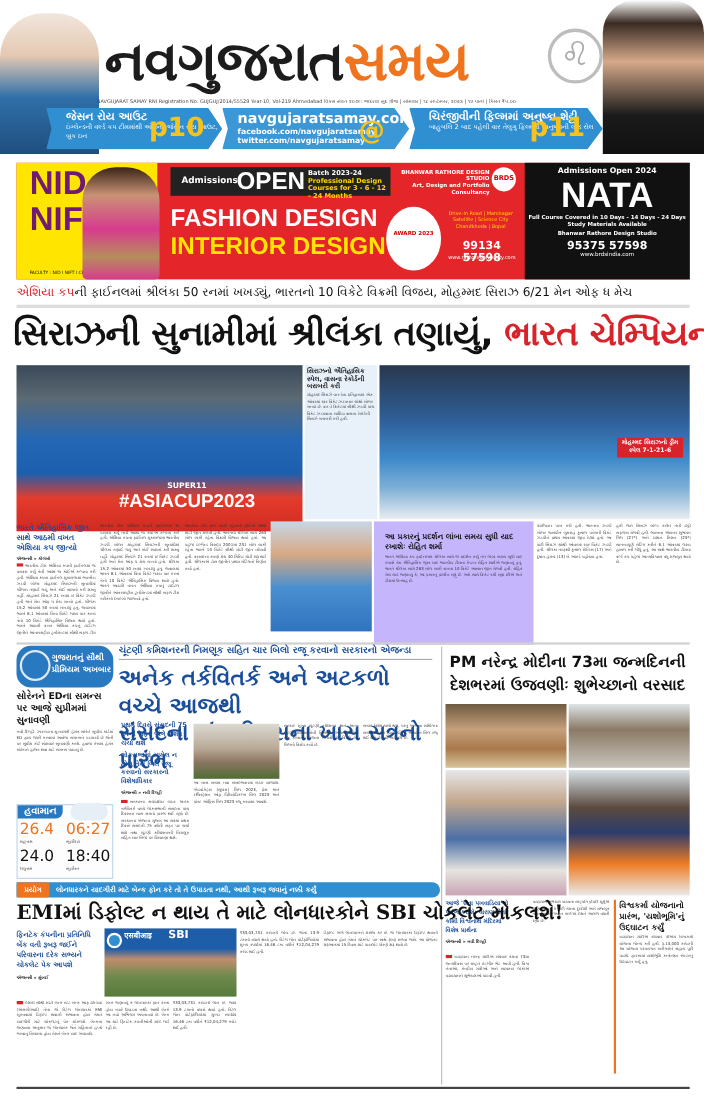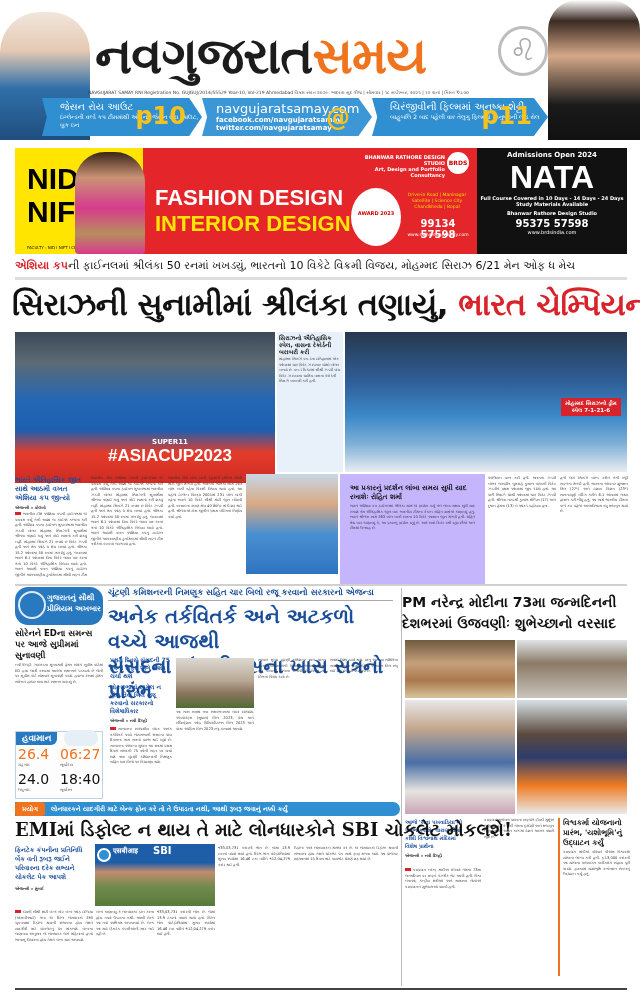--- a/index.html
+++ b/index.html
@@ -8,33 +8,33 @@
 
 #masthead{left:0;top:0;width:640px;height:140px}
 .mast-left-photo{left:0;top:12px;width:90px;height:128px;background:linear-gradient(180deg,#f1e6dc 0%,#e5c9b3 30%,#2f6fa8 60%,#1f4e7e 100%);border-radius:40px 40px 0 0}
 .mast-right-photo{left:548px;top:0;width:92px;height:140px;background:linear-gradient(180deg,#fff 0%,#3a2a22 15%,#d5a98a 40%,#1a1a1a 75%,#111 100%);border-radius:30px 30px 0 0}
 .logo{left:95px;top:28px;font-size:50px;font-weight:bold;letter-spacing:-1px;line-height:56px}
 .logo .black{color:#1c1c1c}
 .logo .orange{color:#f0731e}
 .lion{left:498px;top:26px;width:50px;height:50px;border:3px solid #bdbdbd;border-radius:50%;color:#aaa;font-size:30px;text-align:center;line-height:42px}
 .regline{left:88px;top:90px;width:460px;font-size:4.5px;color:#444;white-space:nowrap;overflow:hidden}
 .promo{top:98px;height:38px;background:#2f8fd0;color:#fff;clip-path:polygon(0 0,92% 0,100% 50%,92% 100%,0 100%,3% 50%)}
-.promo .t{font-size:10px;font-weight:normal;padding:3px 0 0 18px}
+.promo .t{font-size:10px;font-weight:bold;padding:3px 0 0 18px}
 .promo .s{font-size:6px;padding-left:18px;line-height:8px}
 .promo .pg{position:absolute;right:16px;top:4px;font-size:24px;font-weight:bold;color:#f7c21c}
 #promo1{left:42px;width:160px}
 #promo2{left:202px;width:170px;background:#3c97d6}
 #promo2 .t{font-size:13px;padding:3px 0 0 14px}
 #promo2 .s{font-size:7px;font-weight:bold;padding-left:14px}
 #promo2 .pg{right:22px;top:6px}
 #promo3{left:372px;width:176px}
 
 #ad{left:15px;top:148px;width:612px;height:106px;background:#e4262b}
 .ad-nid{left:0;top:0;width:128px;height:106px;background:#ffe500}
-.ad-nid .big{position:absolute;left:12px;top:14px;font-size:30px;font-weight:bold;line-height:33px;color:#000000;font-family:"Liberation Sans",sans-serif}
+.ad-nid .big{position:absolute;left:12px;top:2px;font-size:30px;font-weight:bold;line-height:33px;color:#701a75;font-family:"Liberation Sans",sans-serif}
 .ad-nid .fac{position:absolute;left:12px;bottom:4px;font-size:4px;color:#111}
 .ad-girl{left:60px;top:4px;width:70px;height:102px;background:linear-gradient(180deg,#3a2416 0%,#c99275 25%,#d73b8d 55%,#b78d5c 80%,#d73b8d 100%);border-radius:30px 30px 4px 4px}
 .ad-open{left:140px;top:4px;width:200px;height:26px;background:#222;color:#fff}
 .ad-open .a{position:absolute;left:10px;top:7px;font-size:8px;font-weight:bold}
 .ad-open .o{position:absolute;left:60px;top:0;font-size:22px;font-weight:bold;font-family:"Liberation Sans",sans-serif}
 .ad-open .b{position:absolute;left:125px;top:2px;font-size:6px;color:#fff;font-weight:bold;line-height:7px}
 .ad-open .b span{color:#ffd400}
 .ad-fashion{left:140px;top:38px;font-size:22px;font-weight:bold;color:#fff;font-family:"Liberation Sans",sans-serif;line-height:24px}
 .ad-interior{left:140px;top:64px;font-size:22px;font-weight:bold;color:#ffe500;font-family:"Liberation Sans",sans-serif;line-height:24px}
 .ad-award{left:336px;top:40px;width:50px;height:58px;background:#fff;border-radius:50%;text-align:center;font-size:5px;color:#c00;padding-top:22px;font-weight:bold}
@@ -44,21 +44,21 @@
 .ad-phone{left:388px;top:70px;width:70px;font-size:10px;font-weight:bold;color:#fff;text-align:center}
 .ad-web{left:388px;top:84px;width:70px;font-size:4.5px;color:#fff;text-align:center}
 .ad-nata{left:462px;top:0;width:150px;height:106px;background:#111;color:#fff;text-align:center}
 .ad-nata .a{font-size:7px;font-weight:bold;padding-top:3px}
 .ad-nata .n{font-size:32px;font-weight:bold;line-height:36px;font-family:"Liberation Sans",sans-serif}
 .ad-nata .f{font-size:5px;line-height:6px;font-weight:bold}
 .ad-nata .p{font-size:10px;font-weight:bold;margin-top:2px}
 .ad-nata .w{font-size:5px}
 
 #ticker{left:15px;top:259px;width:612px;font-size:11px;color:#111;white-space:nowrap;overflow:hidden}
-#ticker .red{color:#d8232a;font-weight:bold}
+#ticker .red{color:#d8232a;font-weight:normal}
 .rule{left:15px;top:277px;width:612px;height:3px;background:#ddd}
 
 #headline{left:12px;top:284px;width:620px;font-size:31px;font-weight:bold;line-height:40px;white-space:nowrap;letter-spacing:-0.5px}
 #headline .red{color:#d8232a}
 
 .ph-trophy{left:15px;top:332px;width:260px;height:151px;background:linear-gradient(180deg,#3b4858 0%,#5c6a74 20%,#2467b4 45%,#1c5fae 65%,#e43c2b 80%,#cf2b22 100%)}
 .ph-trophy .tag{position:absolute;left:80px;top:106px;width:150px;text-align:center;color:#fff;font-weight:bold}
 .ph-trophy .tag .a{font-size:7px}
 .ph-trophy .tag .b{font-size:17px;font-family:"Liberation Sans",sans-serif}
 .sidebox{left:277px;top:332px;width:66px;height:140px;background:#e8f1fa;padding:2px}
@@ -86,21 +86,21 @@
 .weather .hh{position:absolute;left:0;top:0;background:#2979c0;color:#fff;font-size:9px;font-weight:bold;padding:1px 6px;border-radius:0 0 6px 0}
 .wcell{position:absolute;font-size:14px;line-height:15px;text-align:left;width:40px}
 .wcell .l{font-size:4px;color:#444;line-height:5px}
 .orange-t{color:#f0731e}
 
 .pr-sub{left:108px;top:587px;width:285px;font-size:8.5px;font-weight:bold;color:#1a4e9a;border-bottom:1px solid #aaa;padding-bottom:2px}
 .pr-head{left:108px;top:604px;width:290px;font-size:20px;font-weight:bold;color:#1a4e9a;line-height:25px}
 .pr-bullets{left:110px;top:656px;width:62px;font-size:6px;font-weight:bold;color:#1a4e9a;line-height:8px}
 .ph-parl{left:176px;top:658px;width:78px;height:50px;background:linear-gradient(180deg,#dcd9d2 0%,#b9a996 45%,#8a7560 70%,#4f6d34 100%)}
 
-.modi-head{left:402px;top:592px;width:228px;font-size:14px;font-weight:bold;line-height:21px;}
+.modi-head{left:402px;top:592px;width:228px;font-size:14px;font-weight:bold;line-height:21px;text-align:center}
 .ph-m1{left:405px;top:640px;width:110px;height:58px;background:linear-gradient(180deg,#6f5a40 0%,#c6a07b 40%,#a9794c 70%,#d8c49a 100%)}
 .ph-m2{left:517px;top:640px;width:110px;height:58px;background:linear-gradient(180deg,#dfe4e6 0%,#8b7a66 40%,#c8c3bb 100%)}
 .ph-m3{left:405px;top:700px;width:110px;height:114px;background:linear-gradient(180deg,#e8e7ea 0%,#c4a88e 25%,#4a6fa6 55%,#e6e4df 80%,#c9a4b5 100%)}
 .ph-m4{left:517px;top:700px;width:110px;height:114px;background:linear-gradient(180deg,#d8e1e6 0%,#5b4a3e 30%,#2d3c6c 50%,#ee7c24 75%,#eaeaea 100%)}
 
 .prayog{left:15px;top:802px;width:385px;height:14px;background:#2f8fd0;border-radius:0 8px 8px 0;color:#fff;font-size:6.5px;font-weight:bold;line-height:14px;white-space:nowrap;overflow:hidden}
 .prayog .tag{display:inline-block;background:#f0731e;padding:0 7px;margin-right:6px;border-radius:3px}
 .emi-head{left:15px;top:818px;width:390px;font-size:18px;font-weight:bold;line-height:24px;white-space:nowrap;font-family:"DejaVu Serif",serif}
 .ph-sbi{left:95px;top:844px;width:120px;height:62px;background:linear-gradient(180deg,#1e5ea8 0%,#1e5ea8 30%,#c08d6e 45%,#6f8a4c 70%,#577a3a 100%)}
 .ph-sbi .sbi{position:absolute;left:58px;top:1px;color:#fff;font-weight:bold;font-size:10px}
@@ -144,20 +144,25 @@
 
 <div id="ad" class="abs">
   <div class="abs ad-nid">
     <div class="big">
         <div>NID</div>
         <div>NIFT</div>
       </div>
     <div class="fac">FACULTY : NID I NIFT I CEPT ALUMNI</div>
   </div>
   <div class="abs ad-girl"></div>
+  <div class="abs ad-open">
+    <span class="a">Admissions</span>
+    <span class="o">OPEN</span>
+    <div class="b"><div>Batch 2023-24</div><span>Professional Design Courses for 3 - 6 - 12 - 24 Months</span></div>
+  </div>
   <div class="abs ad-fashion">FASHION DESIGN</div>
   <div class="abs ad-interior">INTERIOR DESIGN</div>
   <div class="abs ad-studio">
       <div>BHANWAR RATHORE DESIGN STUDIO</div>
       <div>Art, Design and Portfolio Consultancy</div>
     </div>
   <div class="abs ad-brds">BRDS</div>
   <div class="abs ad-award">
       <div>AWARD 2023</div>
     </div>

